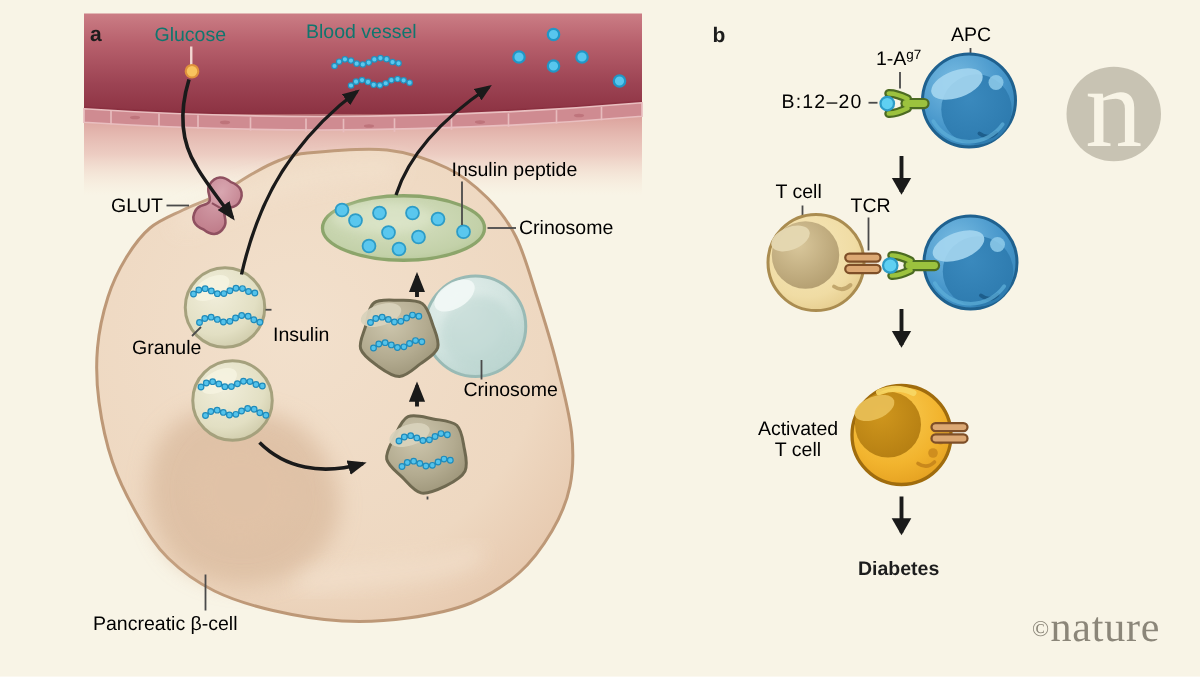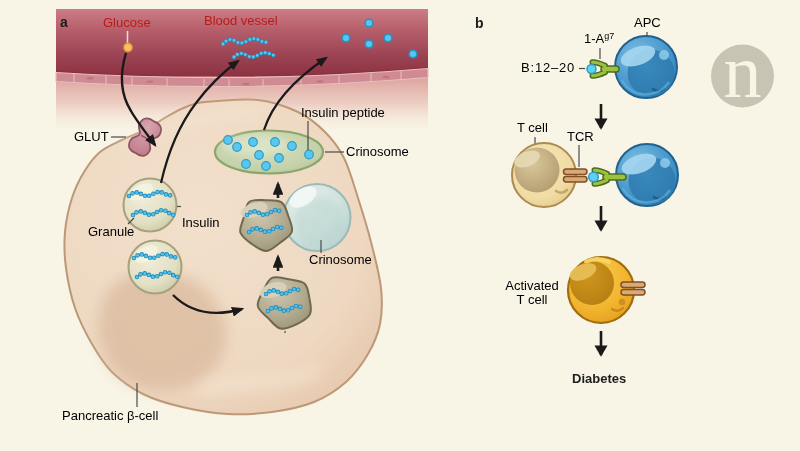--- a/index.html
+++ b/index.html
@@ -1,20 +1,20 @@
 <!DOCTYPE html>
 <html><head>
 <meta charset="utf-8">
 <style>
   html,body{margin:0;padding:0;}
   .stage{position:relative;width:800px;height:451px;background:#f8f4e6;overflow:hidden;
          font-family:"Liberation Sans",sans-serif;}
   svg.art{position:absolute;left:0;top:0;}
   .lbl{position:absolute;color:#000000;font-size:13px;line-height:1.05;white-space:nowrap;}
-  .lbl.white{color:#b91c1c;}
+  .lbl.white{color:#0f766e;}
   .lbl.bold{font-weight:bold;color:#1d1d1d;}
   .lbl.center{text-align:center;}
   .lbl sup{font-size:9px;vertical-align:4px;}
   .wordmark{position:absolute;color:#8b8679;font-family:"Liberation Serif",serif;}
   .wordmark .copy{font-size:15px;vertical-align:3px;letter-spacing:1px;}
   .wordmark .nat{font-size:28px;letter-spacing:0.5px;}
 </style>
 </head>
 <body>
 
@@ -336,13 +336,14 @@
 
 <div class="lbl bold" style="left:475px;top:16px;font-size:14px;">b</div>
 <div class="lbl" style="left:634px;top:16px;">APC</div>
 <div class="lbl" style="left:584px;top:32px;"><span>1-A</span><sup>g7</sup></div>
 <div class="lbl" style="left:521px;top:61px;letter-spacing:0.8px;">B:12–20</div>
 <div class="lbl" style="left:517px;top:121px;">T cell</div>
 <div class="lbl" style="left:567px;top:130px;text-align:center;">TCR</div>
 <div class="lbl center" style="left:496px;top:279px;width:72px;"><span>Activated</span><br><span>T cell</span></div>
 <div class="lbl bold" style="left:572px;top:372px;">Diabetes</div>
 
+<div class="wordmark" style="left:688px;top:403px;"><span class="copy">©</span><span class="nat">nature</span></div>
 </div>
 
 </body></html>

